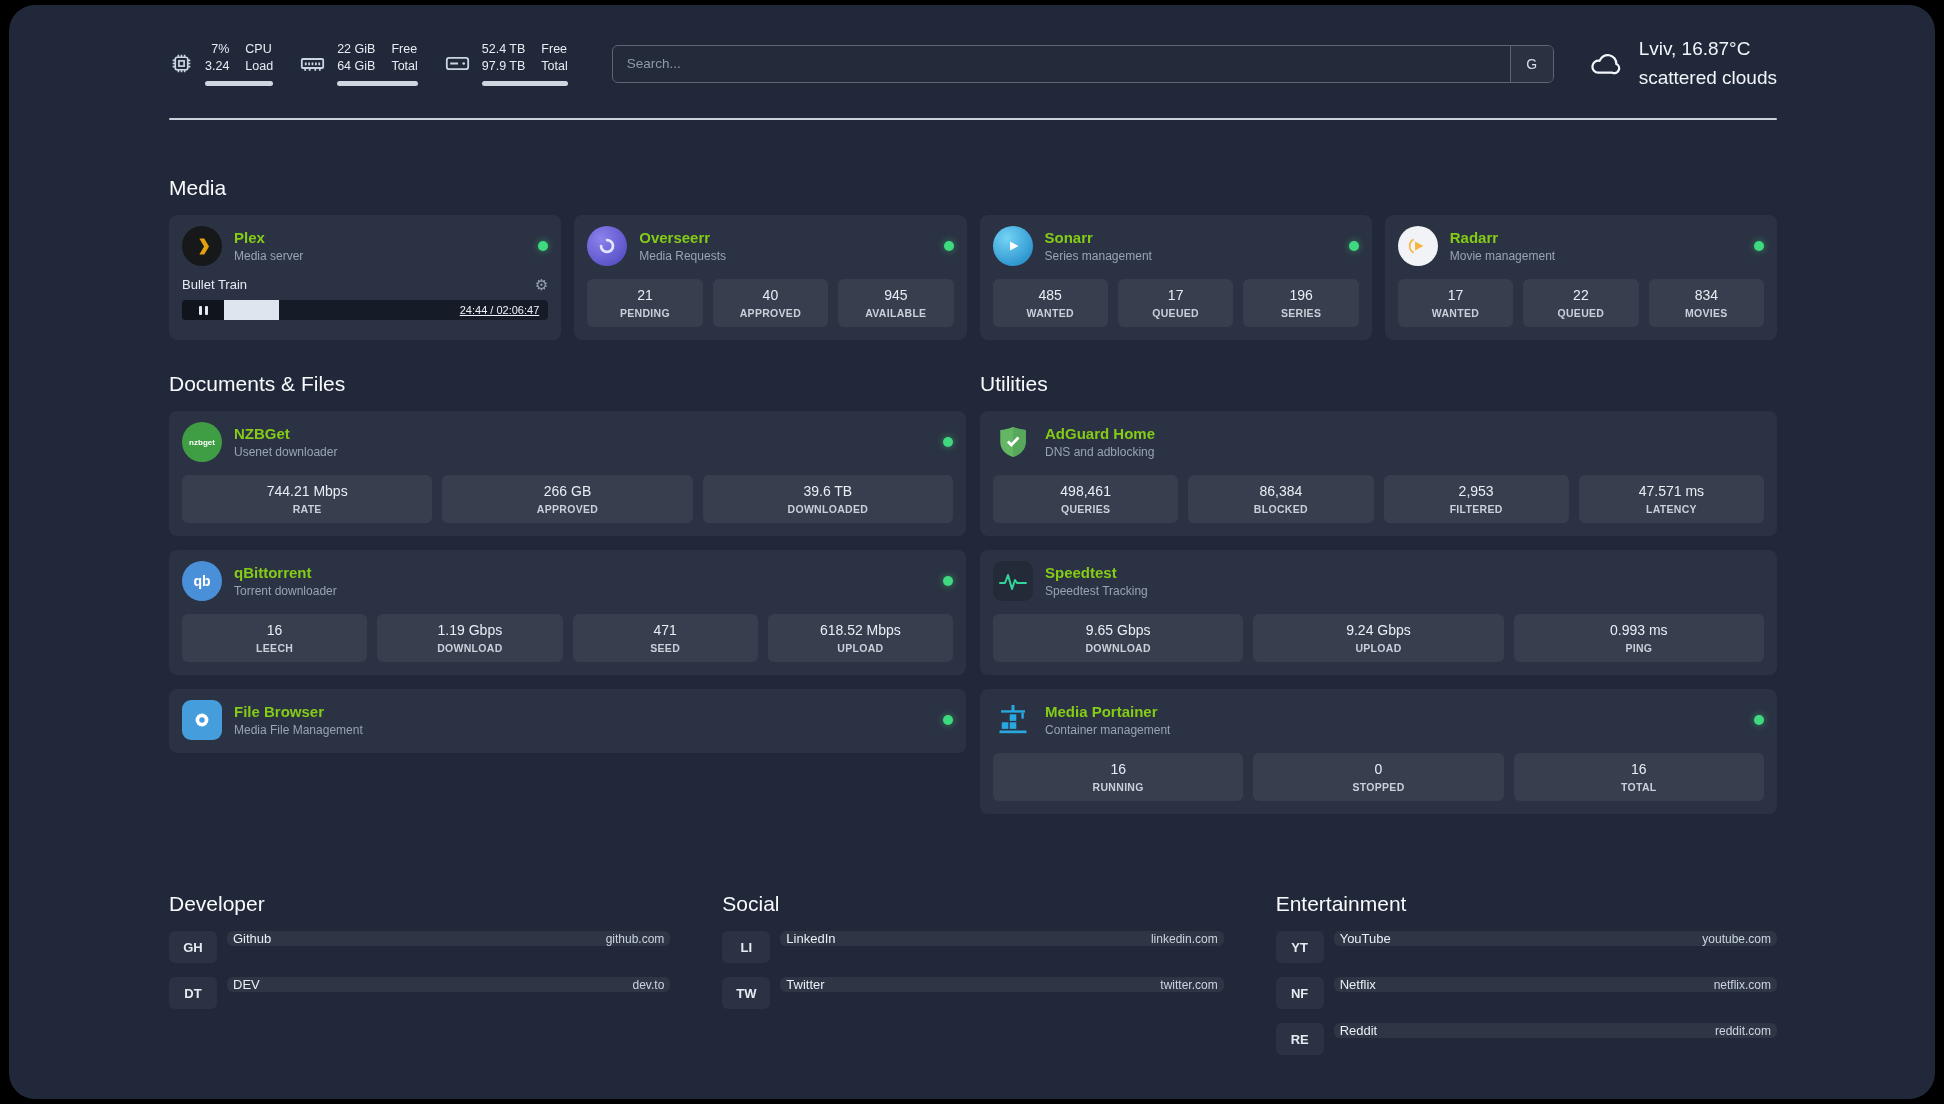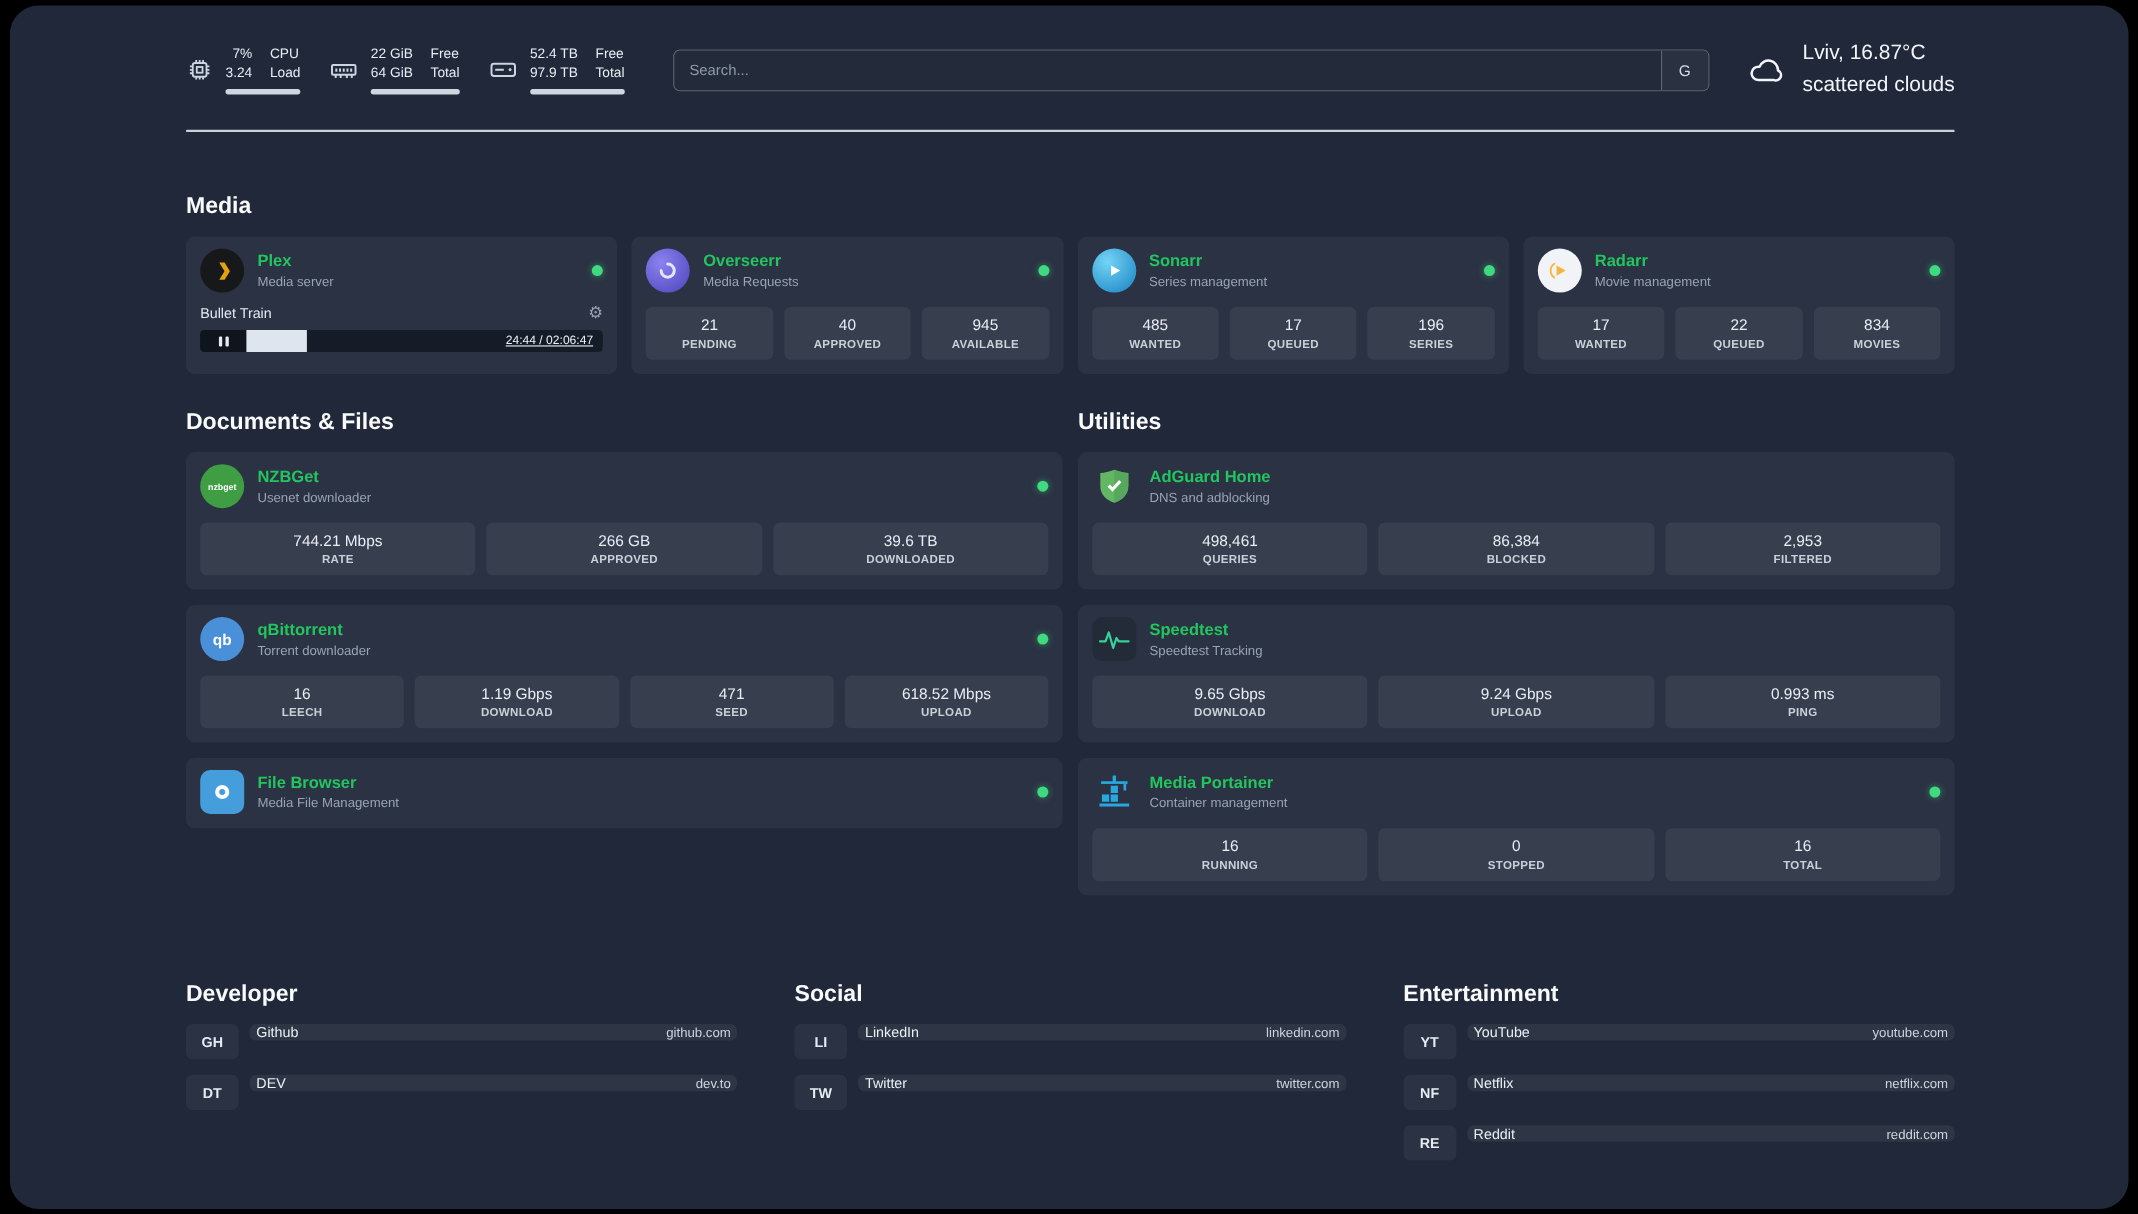--- a/index.html
+++ b/index.html
@@ -28,34 +28,34 @@
   .search input{flex:1;background:transparent;border:0;outline:0;color:#dfe5ee;
     font-size:13.5px;padding:0 14px;font-family:"Liberation Sans",sans-serif;}
   .search input::placeholder{color:#8f99a8;}
   .search-engine{width:42px;display:flex;align-items:center;justify-content:center;
     color:#d7dde6;border-left:1px solid #5d6573;background:#2a3242;font-size:14px;cursor:pointer;}
   .weather{display:flex;align-items:center;gap:13px;color:#f2f5f9;}
   .weather-lines{font-size:19px;line-height:1.5;}
   .divider{height:2px;background:#dde3ec;opacity:.9;border-radius:1px;margin-top:26px;}
 
   
-  .section-title{color:#f8fafc;font-size:21px;font-weight:700;margin:0 0 15px 0;}
+  .section-title{color:#f8fafc;font-size:21px;font-weight:400;margin:0 0 15px 0;}
   .media-region{margin-top:56px;}
   .row4{display:grid;grid-template-columns:repeat(4,1fr);gap:13px;}
   .twocol{display:grid;grid-template-columns:1fr 1fr;column-gap:14px;margin-top:32px;align-items:start;}
   .stack > .card{margin-bottom:14px;}
 
   
   .card{background:rgba(255,255,255,.05);border-radius:8px;padding:11px 13px 13px;cursor:pointer;}
   .card-head{display:flex;align-items:center;gap:12px;}
   .app-icon{width:40px;height:40px;border-radius:9px;flex:none;display:flex;
     align-items:center;justify-content:center;position:relative;overflow:hidden;}
   .app-icon.round{border-radius:50%;}
   .titles{display:flex;flex-direction:column;}
-  .app-name{color:#22c55e;font-size:15px;font-weight:700;}
+  .app-name{color:#84cc16;font-size:15px;font-weight:700;}
   .app-sub{color:#99a3b2;font-size:12px;margin-top:3px;}
   .dot{width:10px;height:10px;border-radius:50%;background:#3fd97f;margin-left:auto;
     box-shadow:0 0 7px rgba(63,217,127,.55);flex:none;}
   .stats{display:flex;gap:10px;margin-top:13px;}
   .stat{flex:1;background:rgba(255,255,255,.06);border-radius:6px;padding:8px 4px;text-align:center;}
   .stat-value{color:#e9eef5;font-size:14px;}
   .stat-label{color:#c9d0da;font-size:10.5px;font-weight:700;margin-top:4px;letter-spacing:.3px;}
 
   
   .player-title-row{display:flex;align-items:center;margin-top:11px;color:#e6ebf2;font-size:13px;}
@@ -406,20 +406,24 @@
               <div class="stat-label">QUERIES</div>
             </div>
             <div class="stat">
               <div class="stat-value">86,384</div>
               <div class="stat-label">BLOCKED</div>
             </div>
             <div class="stat">
               <div class="stat-value">2,953</div>
               <div class="stat-label">FILTERED</div>
             </div>
+            <div class="stat">
+              <div class="stat-value">47.571 ms</div>
+              <div class="stat-label">LATENCY</div>
+            </div>
           </div>
         </div>
 
         <div class="card">
           <div class="card-head">
             <span class="app-icon" style="background:#232b39;">
               <svg width="30" height="22" viewBox="0 0 30 22" fill="none" stroke="#34d399" stroke-width="2" stroke-linecap="round" stroke-linejoin="round">
                 <path d="M2 13h5l3-8 4 14 3-9 2 3h9"></path>
               </svg>
             </span>

